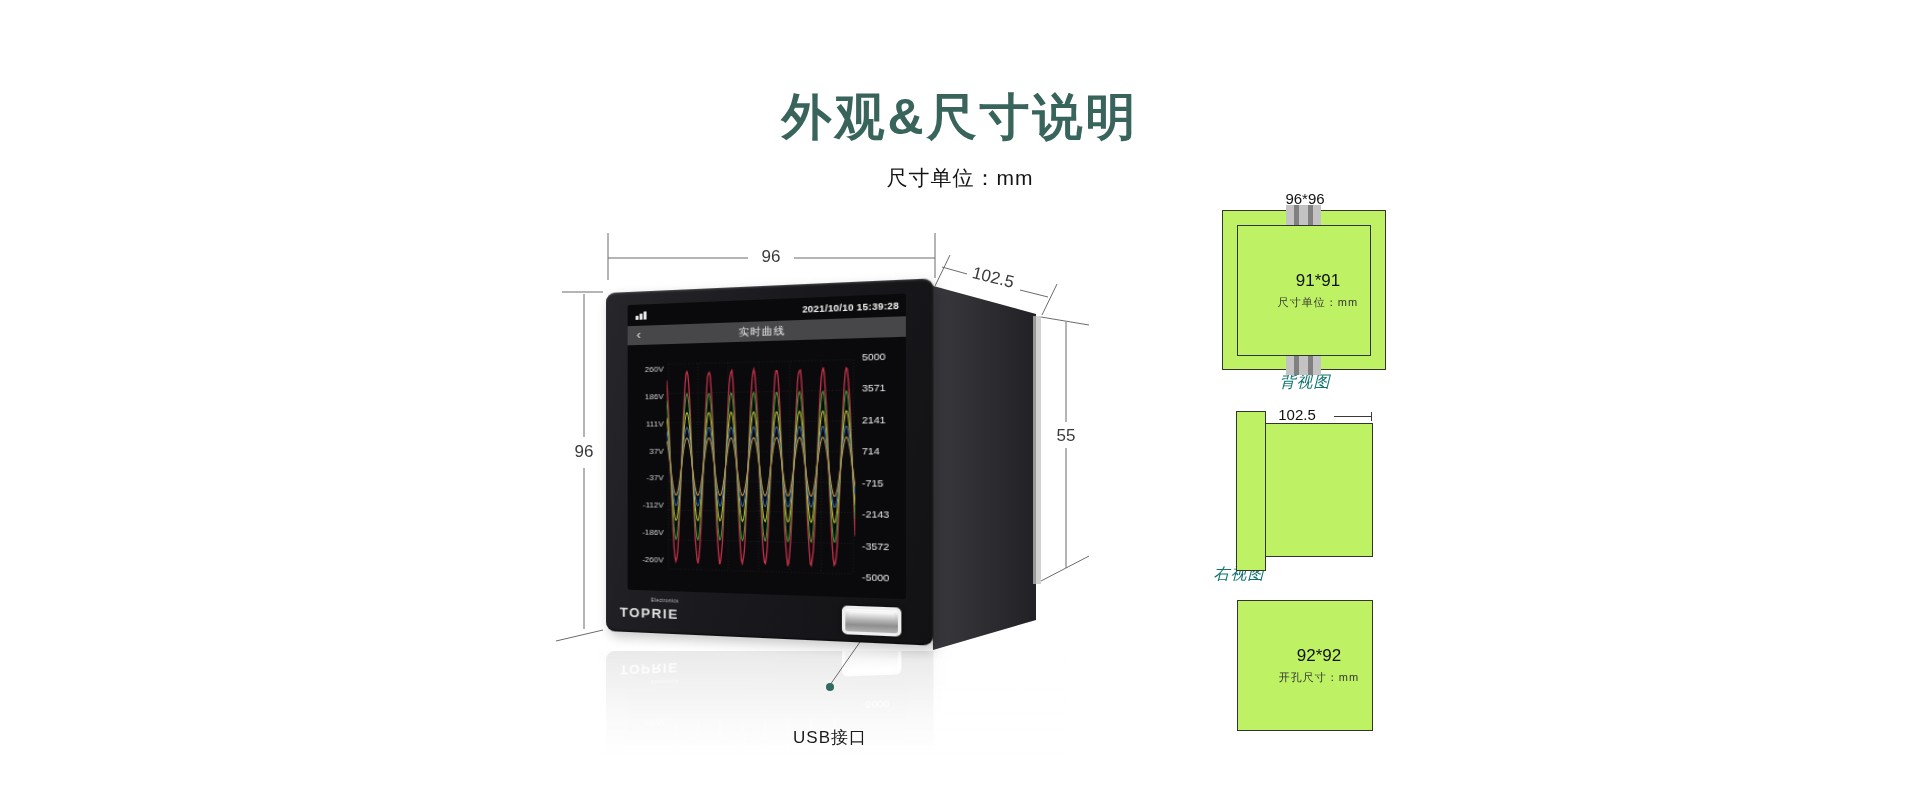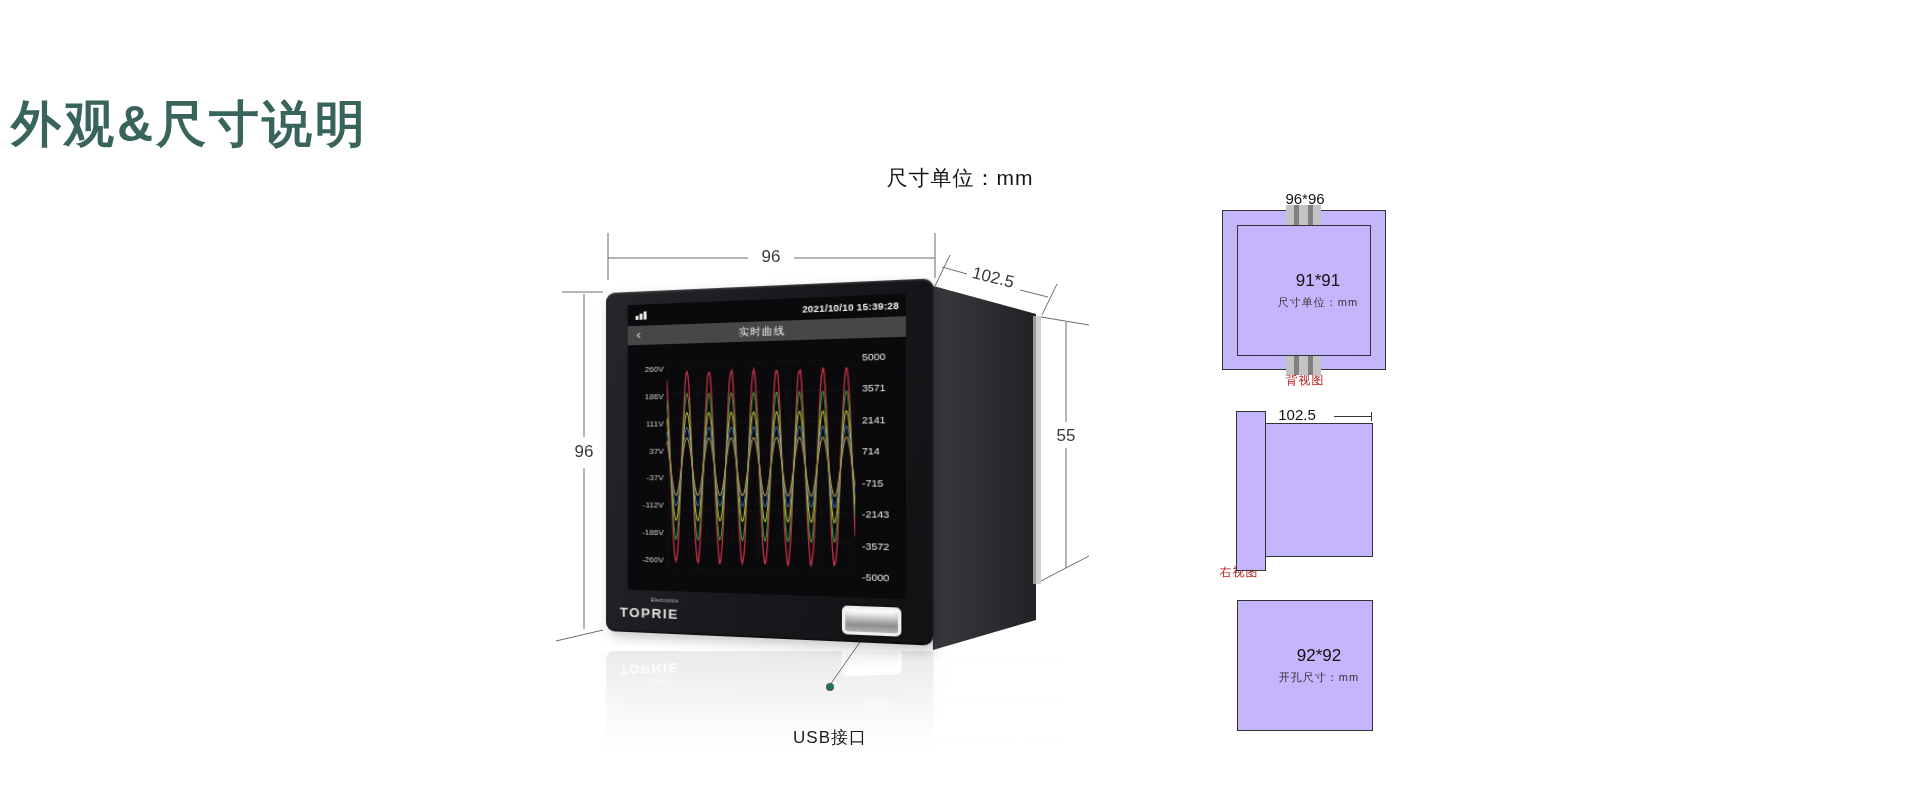--- a/index.html
+++ b/index.html
@@ -1,21 +1,21 @@
 <!DOCTYPE html>
 <html><head>
 <meta charset="utf-8">
 <style>
   html,body{margin:0;padding:0;background:#fff;}
   .page{position:relative;width:1920px;height:809px;background:#ffffff;overflow:hidden;
         font-family:"Liberation Sans","DejaVu Sans",sans-serif;}
 
   
-  .page-title{position:absolute;left:0;right:0;top:80px;
-      font-size:50px;font-weight:bold;color:#38645c;letter-spacing:3px;margin:11px;}
+  .page-title{position:absolute;left:0;right:0;top:80px;text-align:center;
+      font-size:50px;font-weight:bold;color:#38645c;letter-spacing:3px;margin:4px;}
   .page-subtitle{position:absolute;left:0;right:0;top:164px;text-align:center;
       font-size:21px;color:#141414;letter-spacing:1px;}
 
   
   .annot{position:absolute;left:0;top:0;z-index:2;pointer-events:none;}
   .dim-label{position:absolute;z-index:4;font-size:17px;color:#3a3a3a;text-align:center;}
   .dim-label.rot{transform:rotate(14deg);}
   .usb-label{position:absolute;left:768px;top:726px;width:124px;z-index:4;
       text-align:center;font-size:17px;color:#1a1a1a;letter-spacing:1px;}
 
@@ -55,27 +55,27 @@
   
   .reflection{position:absolute;left:598px;top:651px;width:470px;height:118px;overflow:hidden;z-index:1;}
   .mirror-clone{position:absolute !important;left:8px !important;top:0 !important;
       transform:perspective(800px) rotateY(-12deg) scaleY(-1) !important;
       opacity:.17;filter:blur(.4px);}
   .reflection .fade{position:absolute;left:0;top:0;right:0;bottom:0;z-index:5;
       background:linear-gradient(180deg,rgba(255,255,255,.45) 0%,rgba(255,255,255,.85) 55%,#ffffff 90%);}
 
   
   .tv-label{position:absolute;text-align:center;color:#111;}
-  .box{position:absolute;border:1.5px solid #333;background:#c4b5fd;box-sizing:border-box;padding-left:28px;}
+  .box{position:absolute;border:1.5px solid #333;background:#bef264;box-sizing:border-box;padding-left:28px;}
   .clamp{position:absolute;width:35px;height:21px;z-index:3;
       background:linear-gradient(90deg,#c3c3c3 0 22%,#808080 22% 38%,#c3c3c3 38% 62%,#808080 62% 78%,#c3c3c3 78%);}
   .center-txt{display:flex;flex-direction:column;align-items:center;justify-content:center;gap:4px;}
   .big-dim{font-size:17px;color:#111;}
   .small-dim{font-size:11px;color:#333;letter-spacing:1px;}
-  .caption{font-size:12px;color:#b91c1c;letter-spacing:1px;}
+  .caption{font-size:16px;color:#0f766e;letter-spacing:1px;font-style:italic;}
   .dimline{position:absolute;height:1px;background:#3a3a3a;}
   .dimtick{position:absolute;width:1px;height:9px;background:#3a3a3a;}
 </style>
 </head>
 <body>
 
 <div class="page">
 
   <h1 class="page-title">外观&amp;尺寸说明</h1>
   <div class="page-subtitle">尺寸单位：mm</div>

